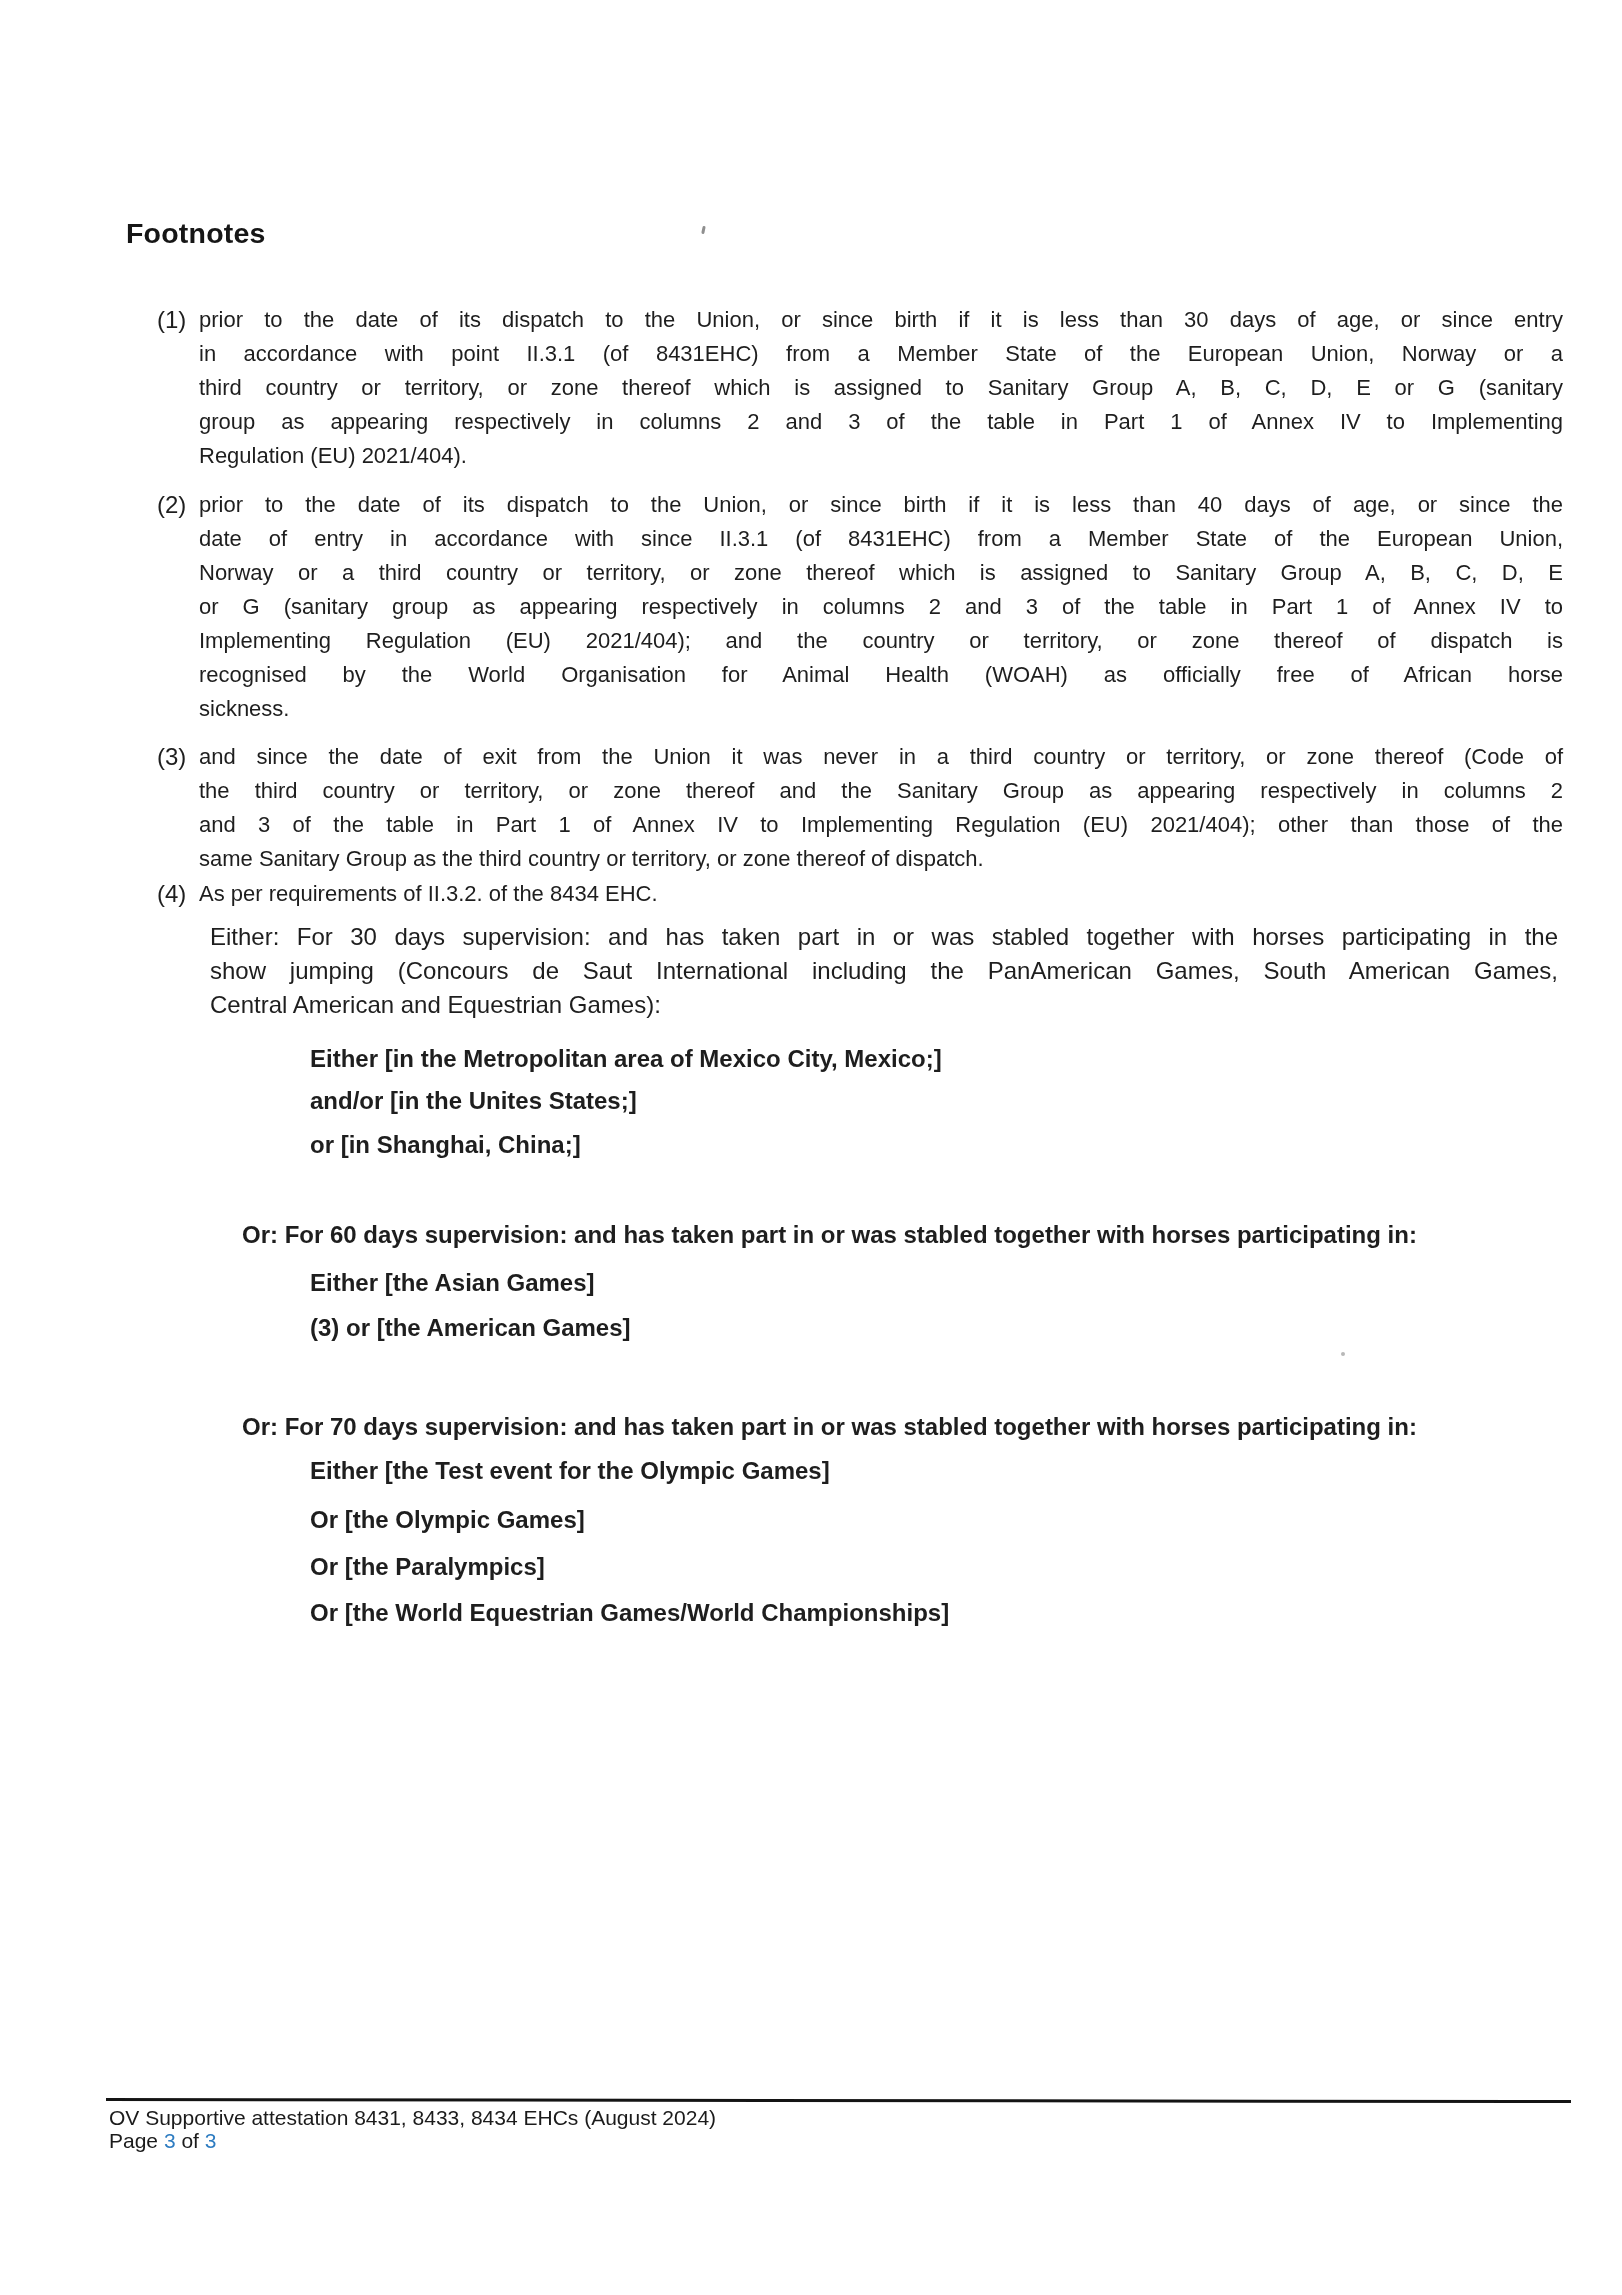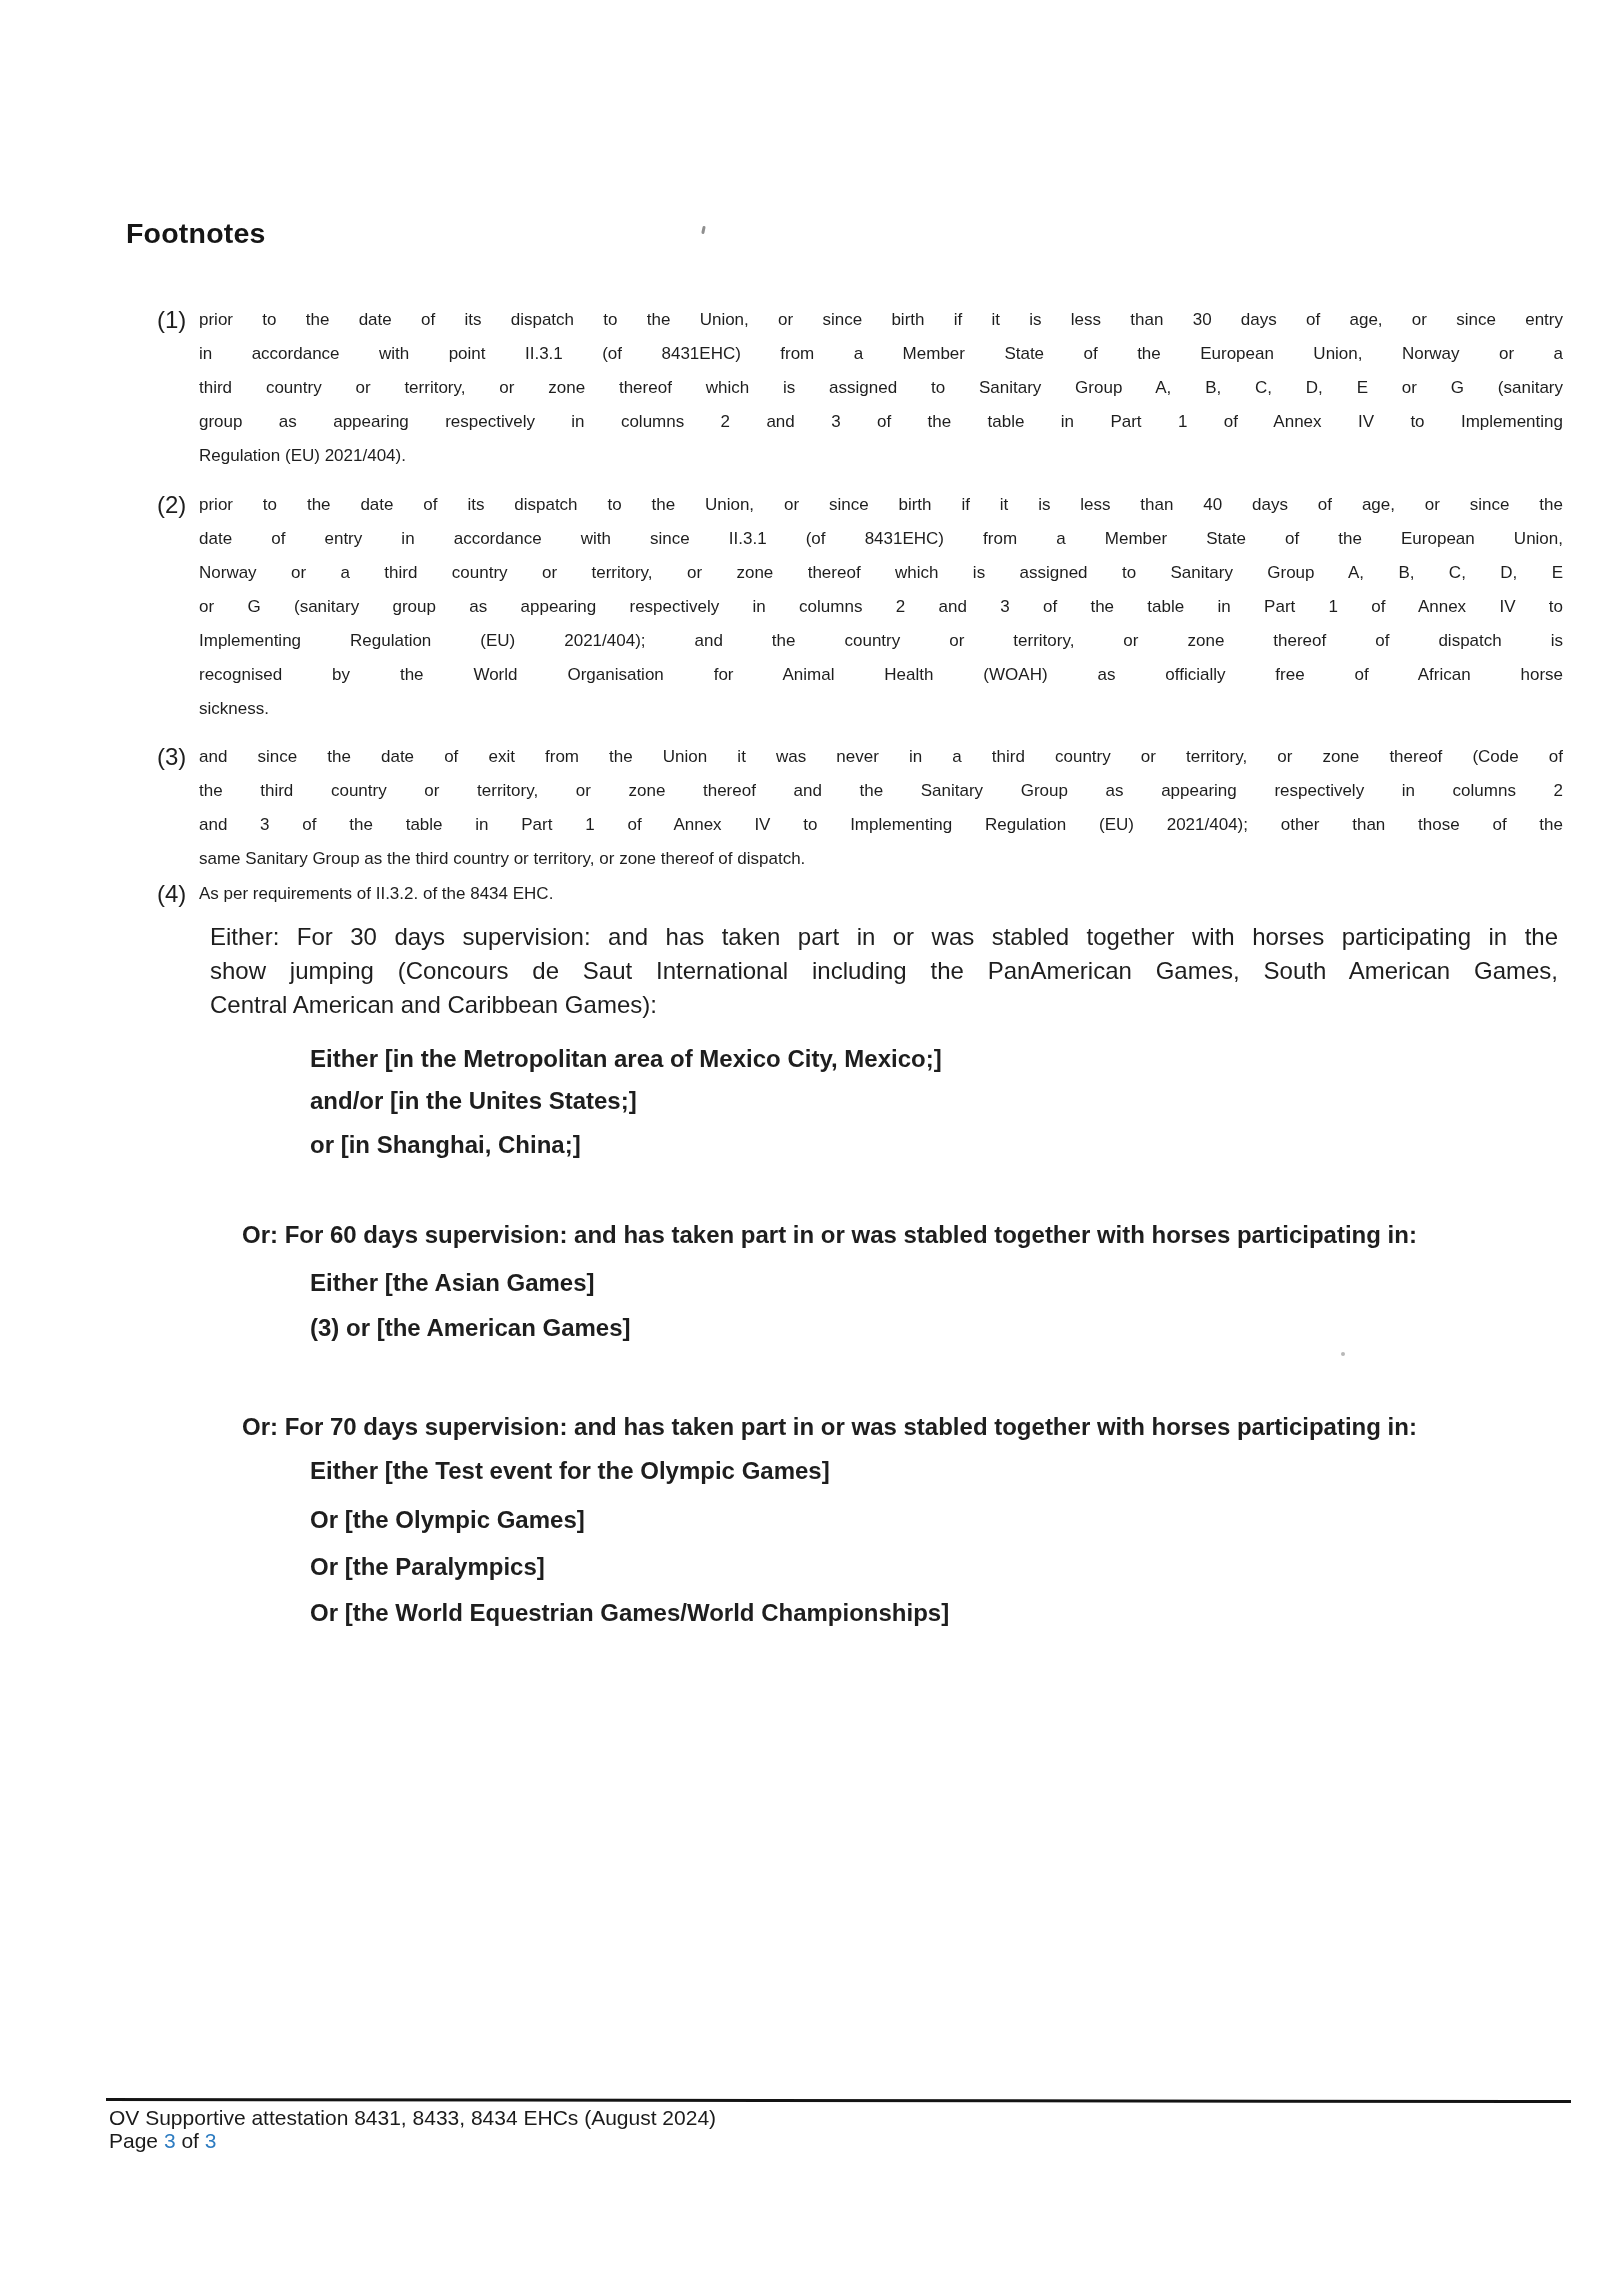--- a/index.html
+++ b/index.html
@@ -11,21 +11,21 @@
   .page{position:absolute;inset:0;overflow:hidden;}
   .heading{
     position:absolute;left:119px;top:211px;margin:7px;
     font-size:28.5px;font-weight:bold;line-height:30px;color:#161616;
     letter-spacing:0.2px;
   }
   .fn-num{
     position:absolute;left:157px;font-size:24px;line-height:34px;white-space:nowrap;
   }
   .fn-text{
-    position:absolute;left:199px;width:1364px;font-size:17px;line-height:34px;
+    position:absolute;left:199px;width:1364px;font-size:22px;line-height:34px;
   }
   .para30{
     position:absolute;left:210px;width:1348px;font-size:24px;line-height:34px;
   }
   .uae{
     position:absolute;left:310px;width:1249px;font-size:24px;line-height:34px;
   }
   .line{white-space:nowrap;}
   .jl{text-align:justify;text-align-last:justify;white-space:normal;}
   .single{
@@ -89,21 +89,21 @@
   </div>
 
   <div class="fn-num" style="top:877px">(4)</div>
   <div class="fn-text" style="top:877px">
     <div class="line">As per requirements of II.3.2. of the 8434 EHC.</div>
   </div>
 
   <div class="para30" style="top:920px">
     <div class="line jl">Either: For 30 days supervision: and has taken part in or was stabled together with horses participating in the</div>
     <div class="line jl">show jumping (Concours de Saut International including the PanAmerican Games, South American Games,</div>
-    <div class="line">Central American and Caribbean Games):</div>
+    <div class="line">Central American and Equestrian Games):</div>
   </div>
   <div class="single indent2" style="top:1042px">Either [in the Metropolitan area of Mexico City, Mexico;]</div>
   <div class="single indent2" style="top:1084px">and/or [in the Unites States;]</div>
   <div class="single indent2" style="top:1128px">or [in Shanghai, China;]</div>
 
   <div class="single indent1" style="top:1218px">Or: For 60 days supervision: and has taken part in or was stabled together with horses participating in:</div>
   <div class="single indent2" style="top:1266px">Either [the Asian Games]</div>
   <div class="single indent2" style="top:1311px">(3) or [the American Games]</div>
 
   <div class="single indent1" style="top:1410px">Or: For 70 days supervision: and has taken part in or was stabled together with horses participating in:</div>

